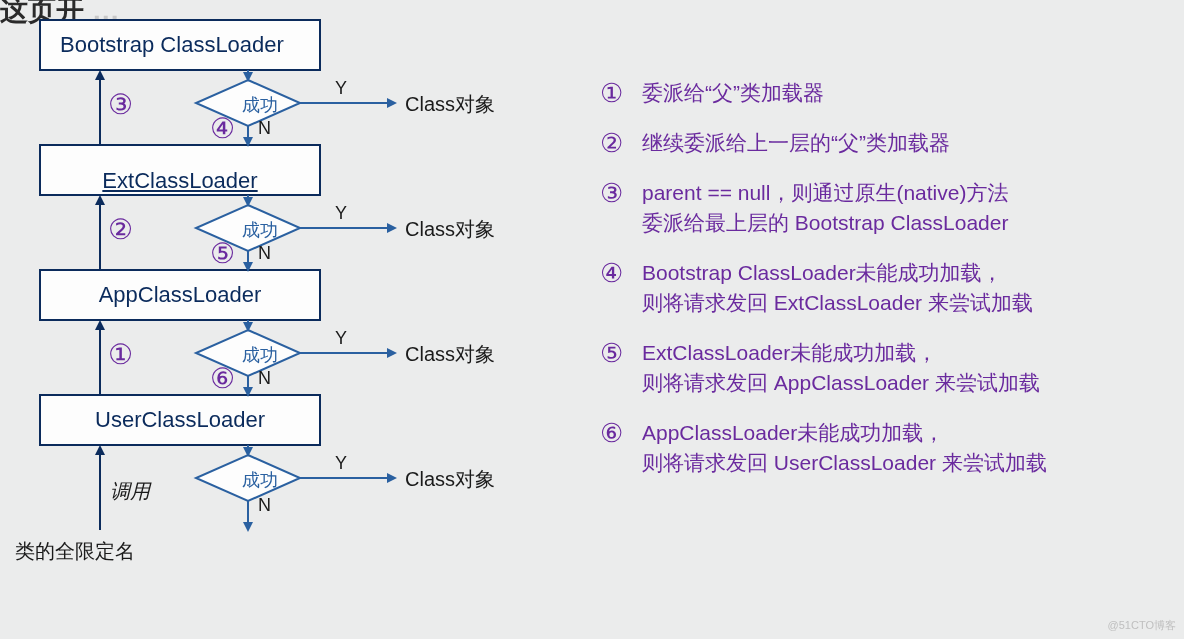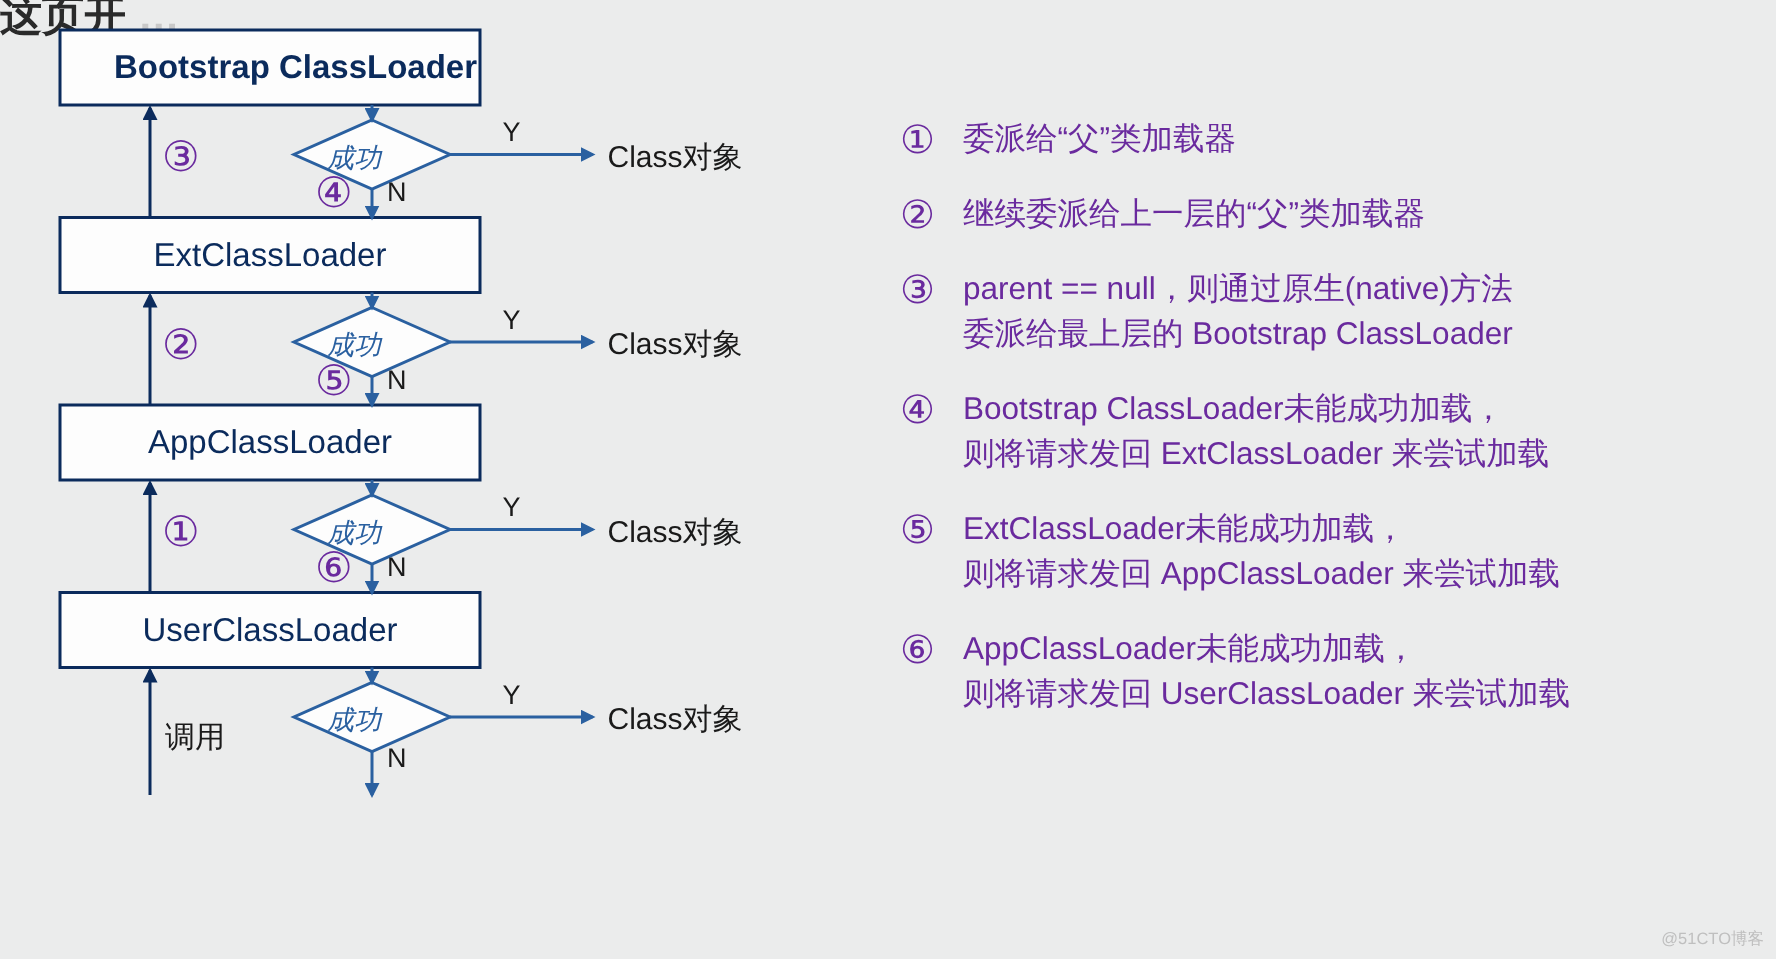--- a/index.html
+++ b/index.html
@@ -21,35 +21,34 @@
     position: absolute;
     color: #0b2b5c;
     font-size: 22px;
     text-align: center;
     font-weight: 500;
   }
   .diamond-label {
     position: absolute;
     color: #2a60a0;
     font-size: 18px;
-    text-align: left;
-    font-style: italic;
+    text-align: right;
   }
   .arrow-label {
     position: absolute;
     color: #1a1a1a;
     font-size: 20px;
     text-align: right;
   }
   .yn-label {
     position: absolute;
     color: #1a1a1a;
     font-size: 18px;
   }
-  .italic { }
+  .italic { font-style: italic; }
   .circ-num {
     position: absolute;
     color: #6a2a9e;
     font-size: 28px;
     font-weight: 400;
   }
   .legend {
     position: absolute;
     left: 600px;
     top: 78px;
@@ -133,22 +132,22 @@
     <line x1="248" y1="376" x2="248" y2="395" stroke="#2a60a0" stroke-width="2" marker-end="url(#arr-blue)"></line>
     <line x1="248" y1="501" x2="248" y2="530" stroke="#2a60a0" stroke-width="2" marker-end="url(#arr-blue)"></line>
 
     <line x1="100" y1="145" x2="100" y2="72" stroke="#0b2b5c" stroke-width="2" marker-end="url(#arr-navy)"></line>
     <line x1="100" y1="270" x2="100" y2="197" stroke="#0b2b5c" stroke-width="2" marker-end="url(#arr-navy)"></line>
     <line x1="100" y1="395" x2="100" y2="322" stroke="#0b2b5c" stroke-width="2" marker-end="url(#arr-navy)"></line>
 
     <line x1="100" y1="530" x2="100" y2="447" stroke="#0b2b5c" stroke-width="2" marker-end="url(#arr-navy)"></line>
   </svg>
 
-  <div class="box-label" style="left:57px; top:32px;  width:280px;font-weight:bold;">Bootstrap ClassLoader</div>
-  <div class="box-label" style="left:40px; top:157px; width:280px;">ExtClassLoader</div>
+  <div class="box-label" style="left:32px; top:32px;  width:280px;">Bootstrap ClassLoader</div>
+  <div class="box-label" style="left:40px; top:168px; width:280px;text-decoration:underline;">ExtClassLoader</div>
   <div class="box-label" style="left:40px; top:282px; width:280px;">AppClassLoader</div>
   <div class="box-label" style="left:40px; top:407px; width:280px;">UserClassLoader</div>
 
   <div class="diamond-label" style="left:218px; top:93px;  width:60px;">成功</div>
   <div class="diamond-label" style="left:218px; top:218px; width:60px;">成功</div>
   <div class="diamond-label" style="left:218px; top:343px; width:60px;">成功</div>
   <div class="diamond-label" style="left:218px; top:468px; width:60px;">成功</div>
 
   <div class="yn-label" style="left:335px; top:78px;">Y</div>
   <div class="yn-label" style="left:258px; top:118px;">N</div>
@@ -158,20 +157,21 @@
   <div class="yn-label" style="left:258px; top:368px;">N</div>
   <div class="yn-label" style="left:335px; top:453px;">Y</div>
   <div class="yn-label" style="left:258px; top:495px;">N</div>
 
   <div class="arrow-label" style="left:405px; top:91px;">Class对象</div>
   <div class="arrow-label" style="left:405px; top:216px;">Class对象</div>
   <div class="arrow-label" style="left:405px; top:341px;">Class对象</div>
   <div class="arrow-label" style="left:405px; top:466px;">Class对象</div>
 
   <div class="arrow-label italic" style="left:110px; top:478px;">调用</div>
+  <div class="arrow-label" style="left:15px;  top:538px;">类的全限定名</div>
 
   <div class="circ-num" style="left:108px; top:88px;">③</div>
   <div class="circ-num" style="left:210px; top:112px;">④</div>
   <div class="circ-num" style="left:108px; top:213px;">②</div>
   <div class="circ-num" style="left:210px; top:237px;">⑤</div>
   <div class="circ-num" style="left:108px; top:338px;">①</div>
   <div class="circ-num" style="left:210px; top:362px;">⑥</div>
 
   <div class="legend">
     <div class="legend-row">

